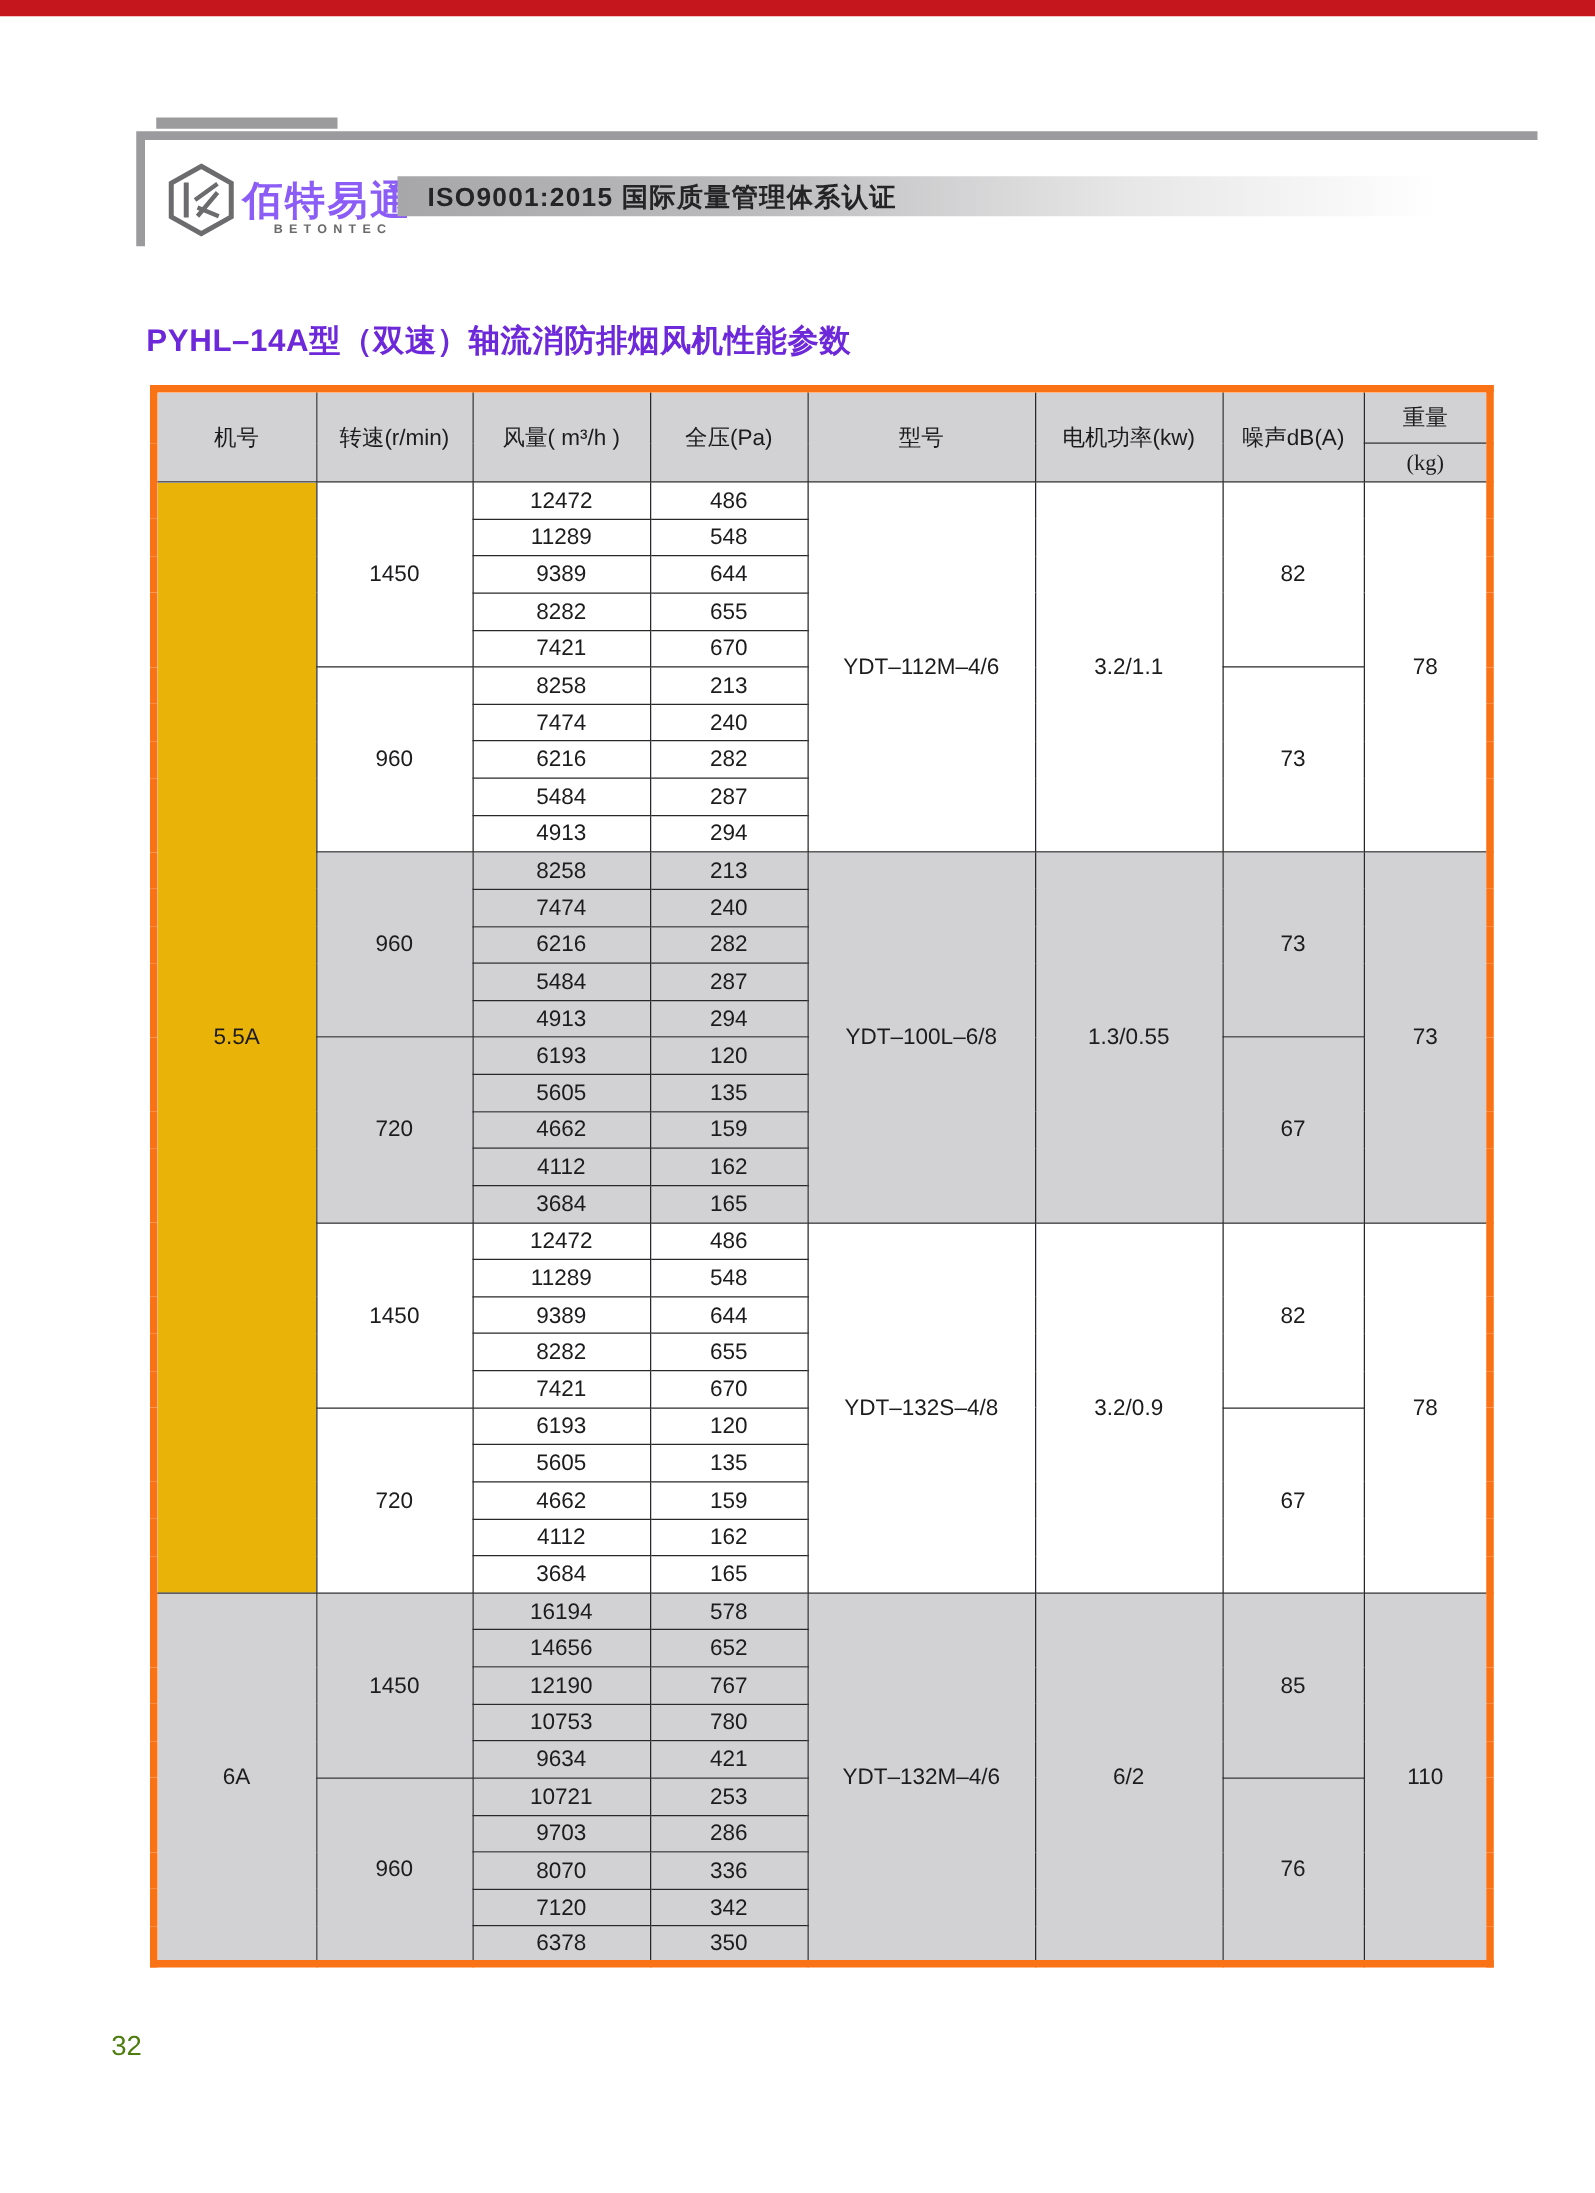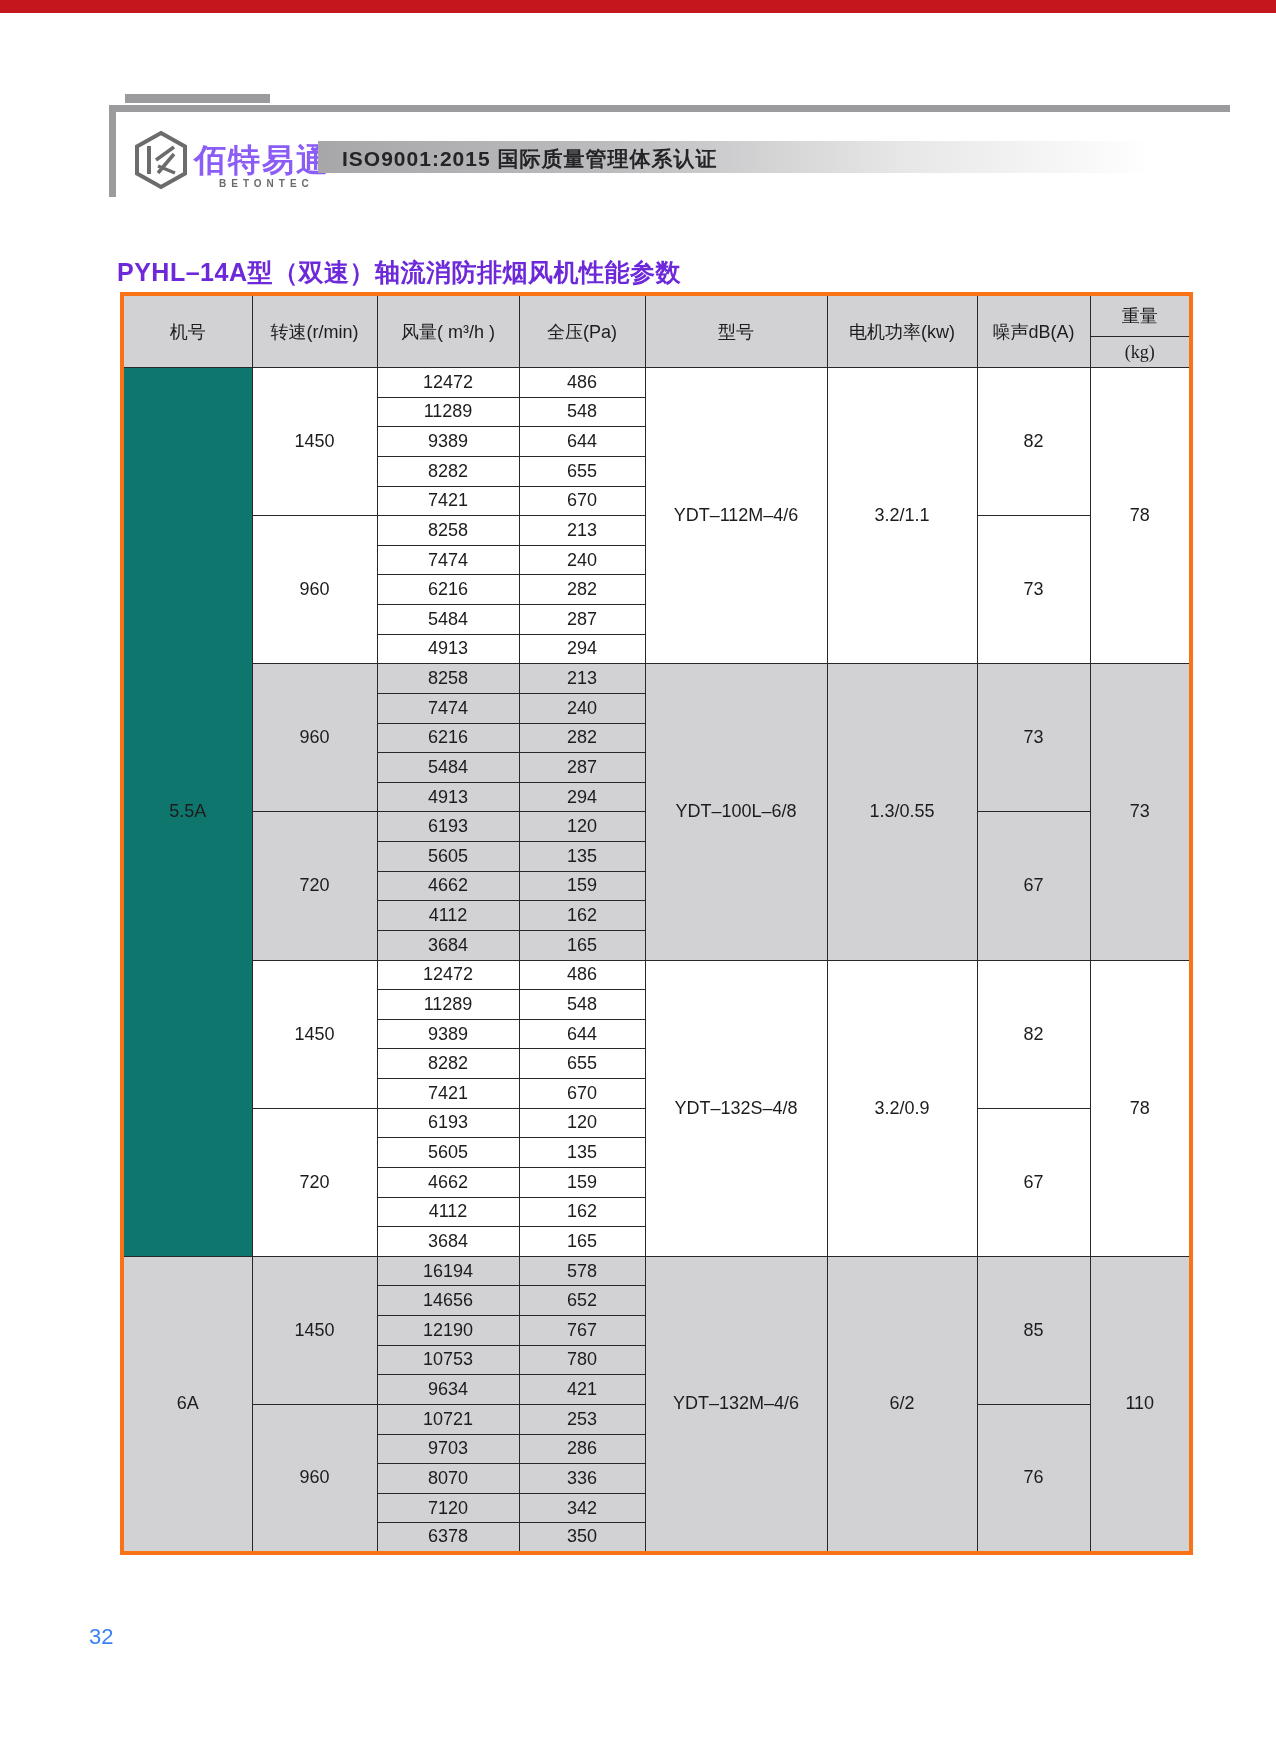--- a/index.html
+++ b/index.html
@@ -23,37 +23,37 @@
   
   .iso-bar{
     left:318px;top:141px;width:835px;height:32px;
     background:linear-gradient(to right,#a7a7a9 0%,#bcbcbe 35%,#e7e7e8 70%,#ffffff 100%);
   }
   .iso-bar span{display:block;padding-left:24px;line-height:35px;font-size:21px;font-weight:bold;color:#242426;letter-spacing:1px;}
   
   .page-title{left:117px;top:256px;font-size:25px;font-weight:bold;color:#6d28d9;letter-spacing:0.5px;}
   
   table.perf{
-    position:absolute;left:120px;top:292px;width:1069px;
+    position:absolute;left:120px;top:308px;width:1069px;
     border-collapse:collapse;table-layout:fixed;
-    border:4px solid #f97316;
+    border:6px solid #f97316;
   }
   .perf th,.perf td{
     border:1.5px solid #28282a;text-align:center;vertical-align:middle;
     font-size:18px;font-weight:normal;padding:0;color:#1c1c1e;
     overflow:hidden;white-space:nowrap;
   }
   .perf thead th{background:#d2d2d4;}
   .perf thead tr.h1 th{height:40px;}
   .perf thead tr.h2 th{height:30px;font-family:Liberation Serif, serif;}
   .perf tbody tr{height:29.63px;}
   .perf tbody tr.shaded td{background:#d2d2d4;}
-  .perf tbody td.mno{background:#0f766e;}
-  
-  .page-num{left:89px;top:1624px;font-size:22px;color:#3b82f6;}
+  .perf tbody td.mno{background:#eab308;}
+  
+  .page-num{left:89px;top:1624px;font-size:22px;color:#4d7c0f;}
 </style>
 </head>
 <body>
 
 <div class="abs red-bar"></div>
 
 <div class="abs bar bar-short"></div>
 <div class="abs bar bar-long"></div>
 <div class="abs bar bar-vert"></div>
 

